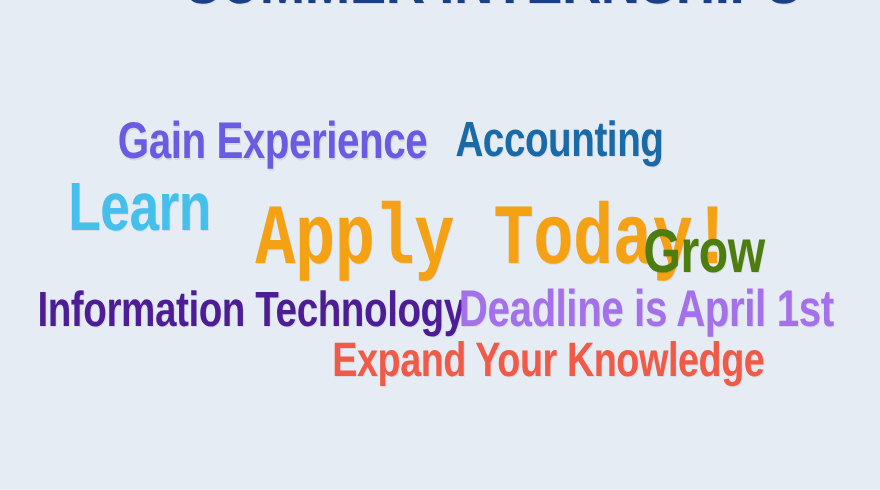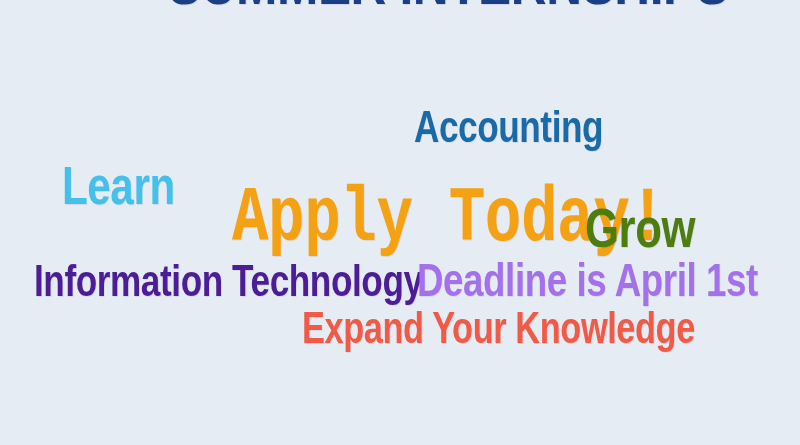--- a/index.html
+++ b/index.html
@@ -60,21 +60,21 @@
   #word-accounting {
     left: 414px;
     top: 104px;
     font-size: 45px;
     color: #1a6aa8;
   }
 
   #word-learn {
     left: 62px;
     top: 158px;
-    font-size: 54px;
+    font-size: 62px;
     color: #45c0ea;
   }
 
   #word-apply-today {
     left: 232px;
     top: 180px;
     font-size: 78px;
     color: #f5a114;
   }
 
@@ -108,20 +108,23 @@
 </style>
 </head>
 <body>
 
 <div id="wordcloud-canvas" style="background: rgb(230, 236, 244);">
 
   <div class="cloud-word" id="word-title" style="color: rgb(27, 63, 133);">
     <span>SUMMER INTERNSHIPS</span>
   </div>
 
+  <div class="cloud-word" id="word-gain-experience" style="color: rgb(106, 92, 224);">
+    <span>Gain Experience</span>
+  </div>
 
   <div class="cloud-word" id="word-accounting" style="color: rgb(26, 106, 168);">
     <span>Accounting</span>
   </div>
 
   <div class="cloud-word" id="word-learn" style="color: rgb(69, 192, 234);">
     <span>Learn</span>
   </div>
 
   <div class="cloud-word" id="word-apply-today" style="color: rgb(245, 161, 20); font-family: Liberation Mono, monospace;">

